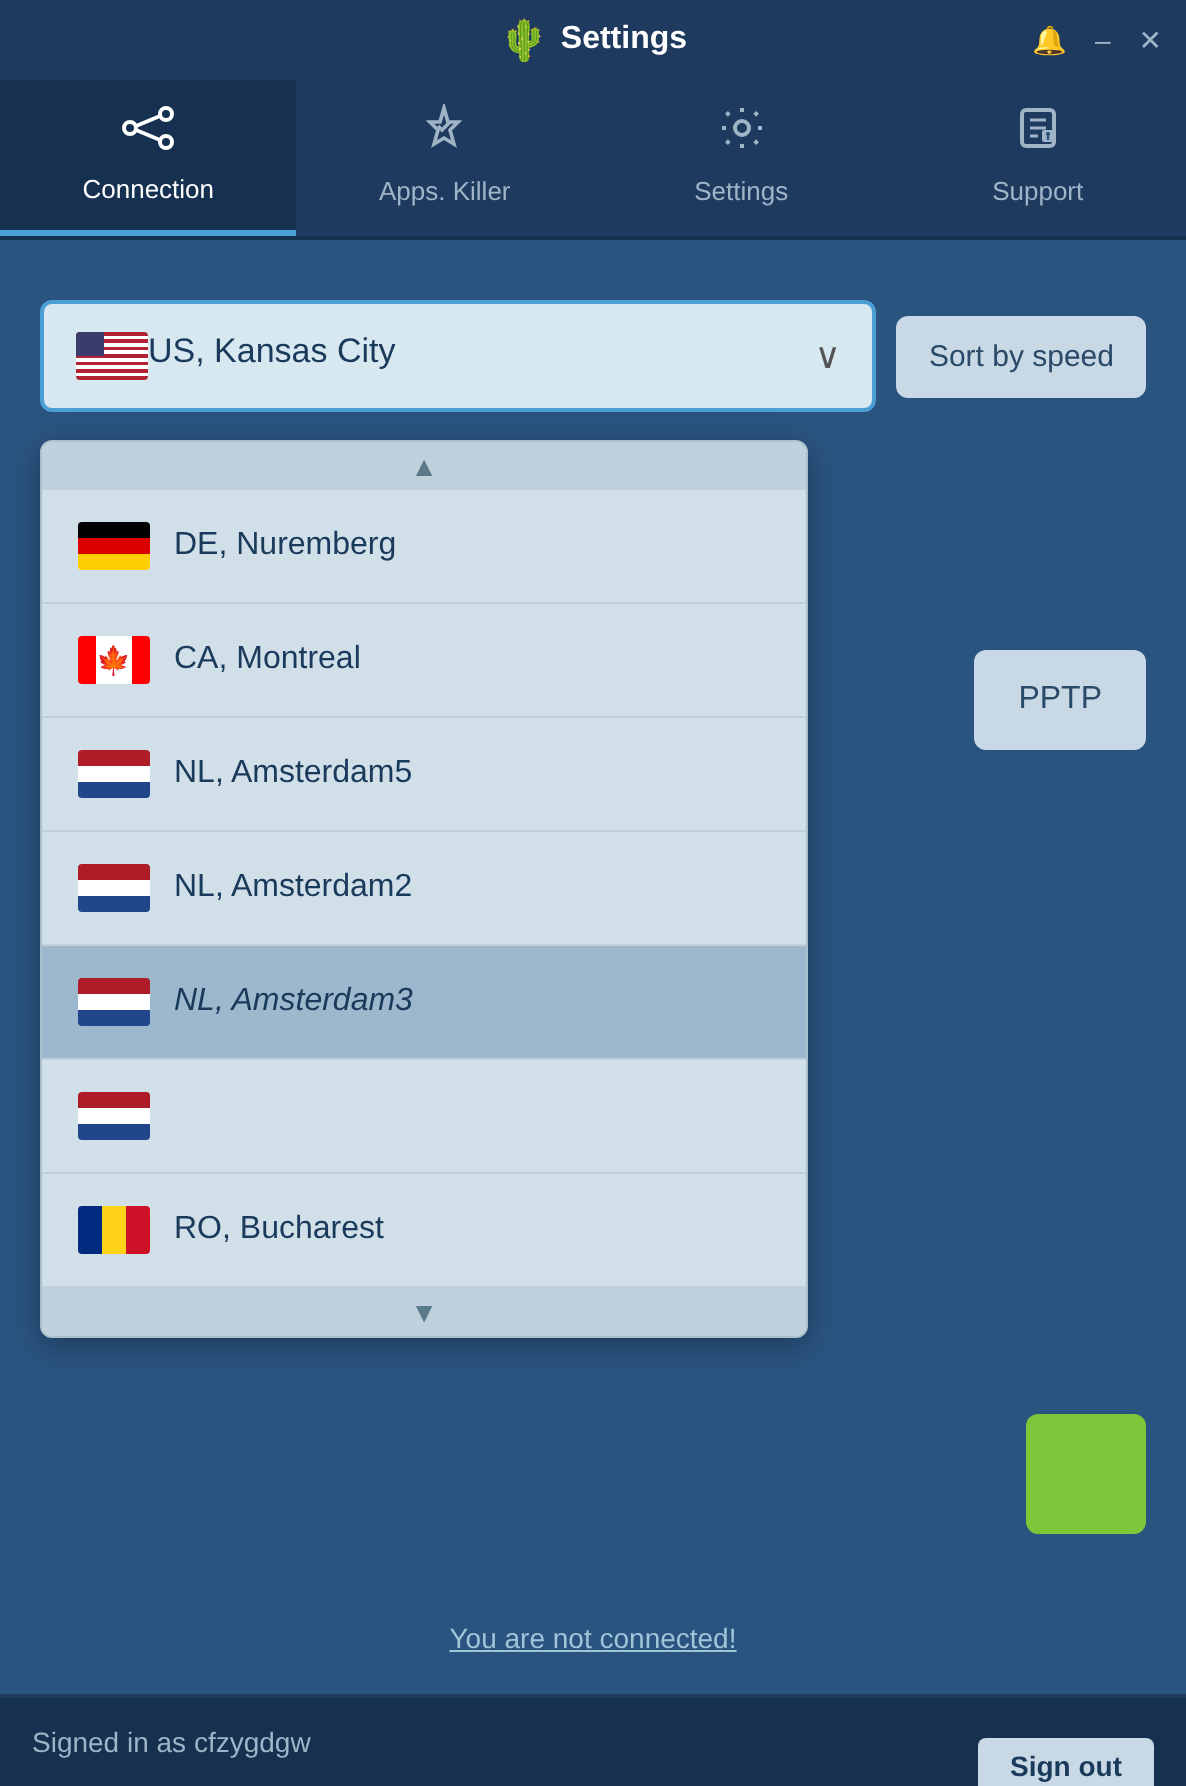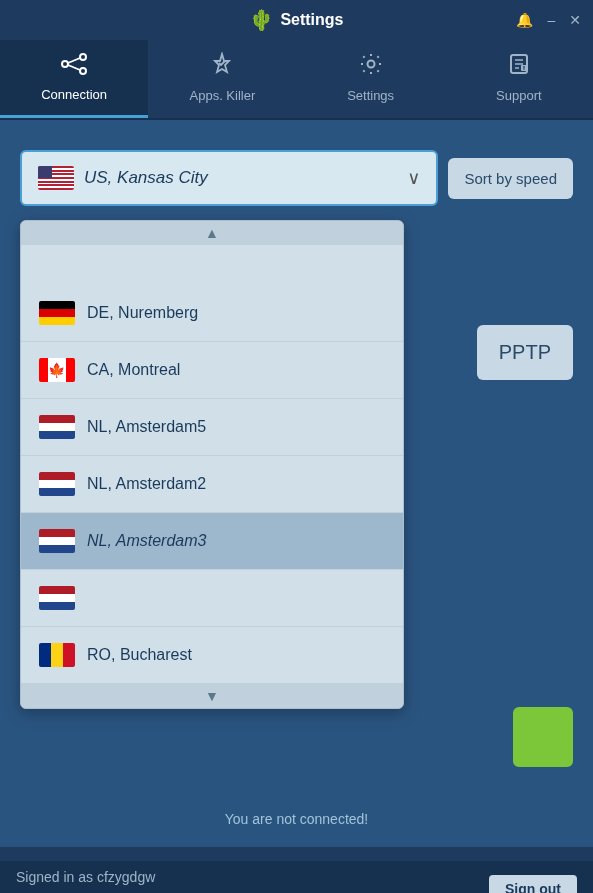--- a/index.html
+++ b/index.html
@@ -101,23 +101,21 @@
       border-radius: 6px;
       padding: 14px 16px;
       display: flex;
       align-items: center;
       justify-content: space-between;
       cursor: pointer;
       position: relative;
     }
     .server-select-left {
       display: flex;
-      align-items: center;
-      gap: 10px;
-      font-style: italic;
+      align-items: flex-start;
     }
     .flag {
       width: 36px;
       height: 24px;
       border-radius: 2px;
       display: inline-block;
       flex-shrink: 0;
     }
     .flag-us {
       background: linear-gradient(
@@ -204,21 +202,20 @@
       background: #d0dfe8;
       border: 1px solid #aabfcc;
       border-radius: 6px;
       box-shadow: 0 4px 16px rgba(0,0,0,0.3);
       z-index: 100;
       overflow: hidden;
     }
     .dropdown-list {
       max-height: 440px;
       overflow-y: auto;
-      margin-top: 40px;
     }
     .dropdown-list::-webkit-scrollbar {
       width: 8px;
     }
     .dropdown-list::-webkit-scrollbar-track {
       background: #c0d0dc;
     }
     .dropdown-list::-webkit-scrollbar-thumb {
       background: #8aa4b8;
       border-radius: 4px;
@@ -243,21 +240,21 @@
 
     
     .protocol-btn {
       position: absolute;
       right: 20px;
       top: 205px;
       background: #c8d8e4;
       border: none;
       border-radius: 6px;
       padding: 16px 22px;
-      font-size: 20px;
+      font-size: 16px;
       color: #2a4a6a;
       cursor: pointer;
     }
 
     
     .connect-btn {
       position: absolute;
       right: 20px;
       bottom: 80px;
       width: 60px;
@@ -269,28 +266,29 @@
     }
 
     
     .status-text {
       position: absolute;
       bottom: 20px;
       left: 0; right: 0;
       text-align: center;
       font-size: 14px;
       color: #a0c4d8;
+      text-decoration: underline;
     }
 
     
     .bottom-bar {
       position: absolute;
       bottom: 0;
       left: 0; right: 0;
-      height: 32px;
+      height: 44px;
       background: #16304f;
       display: flex;
       align-items: center;
       justify-content: space-between;
       padding: 0 16px;
     }
     .signed-in-text {
       font-size: 14px;
       color: #a0b4c8;
     }

